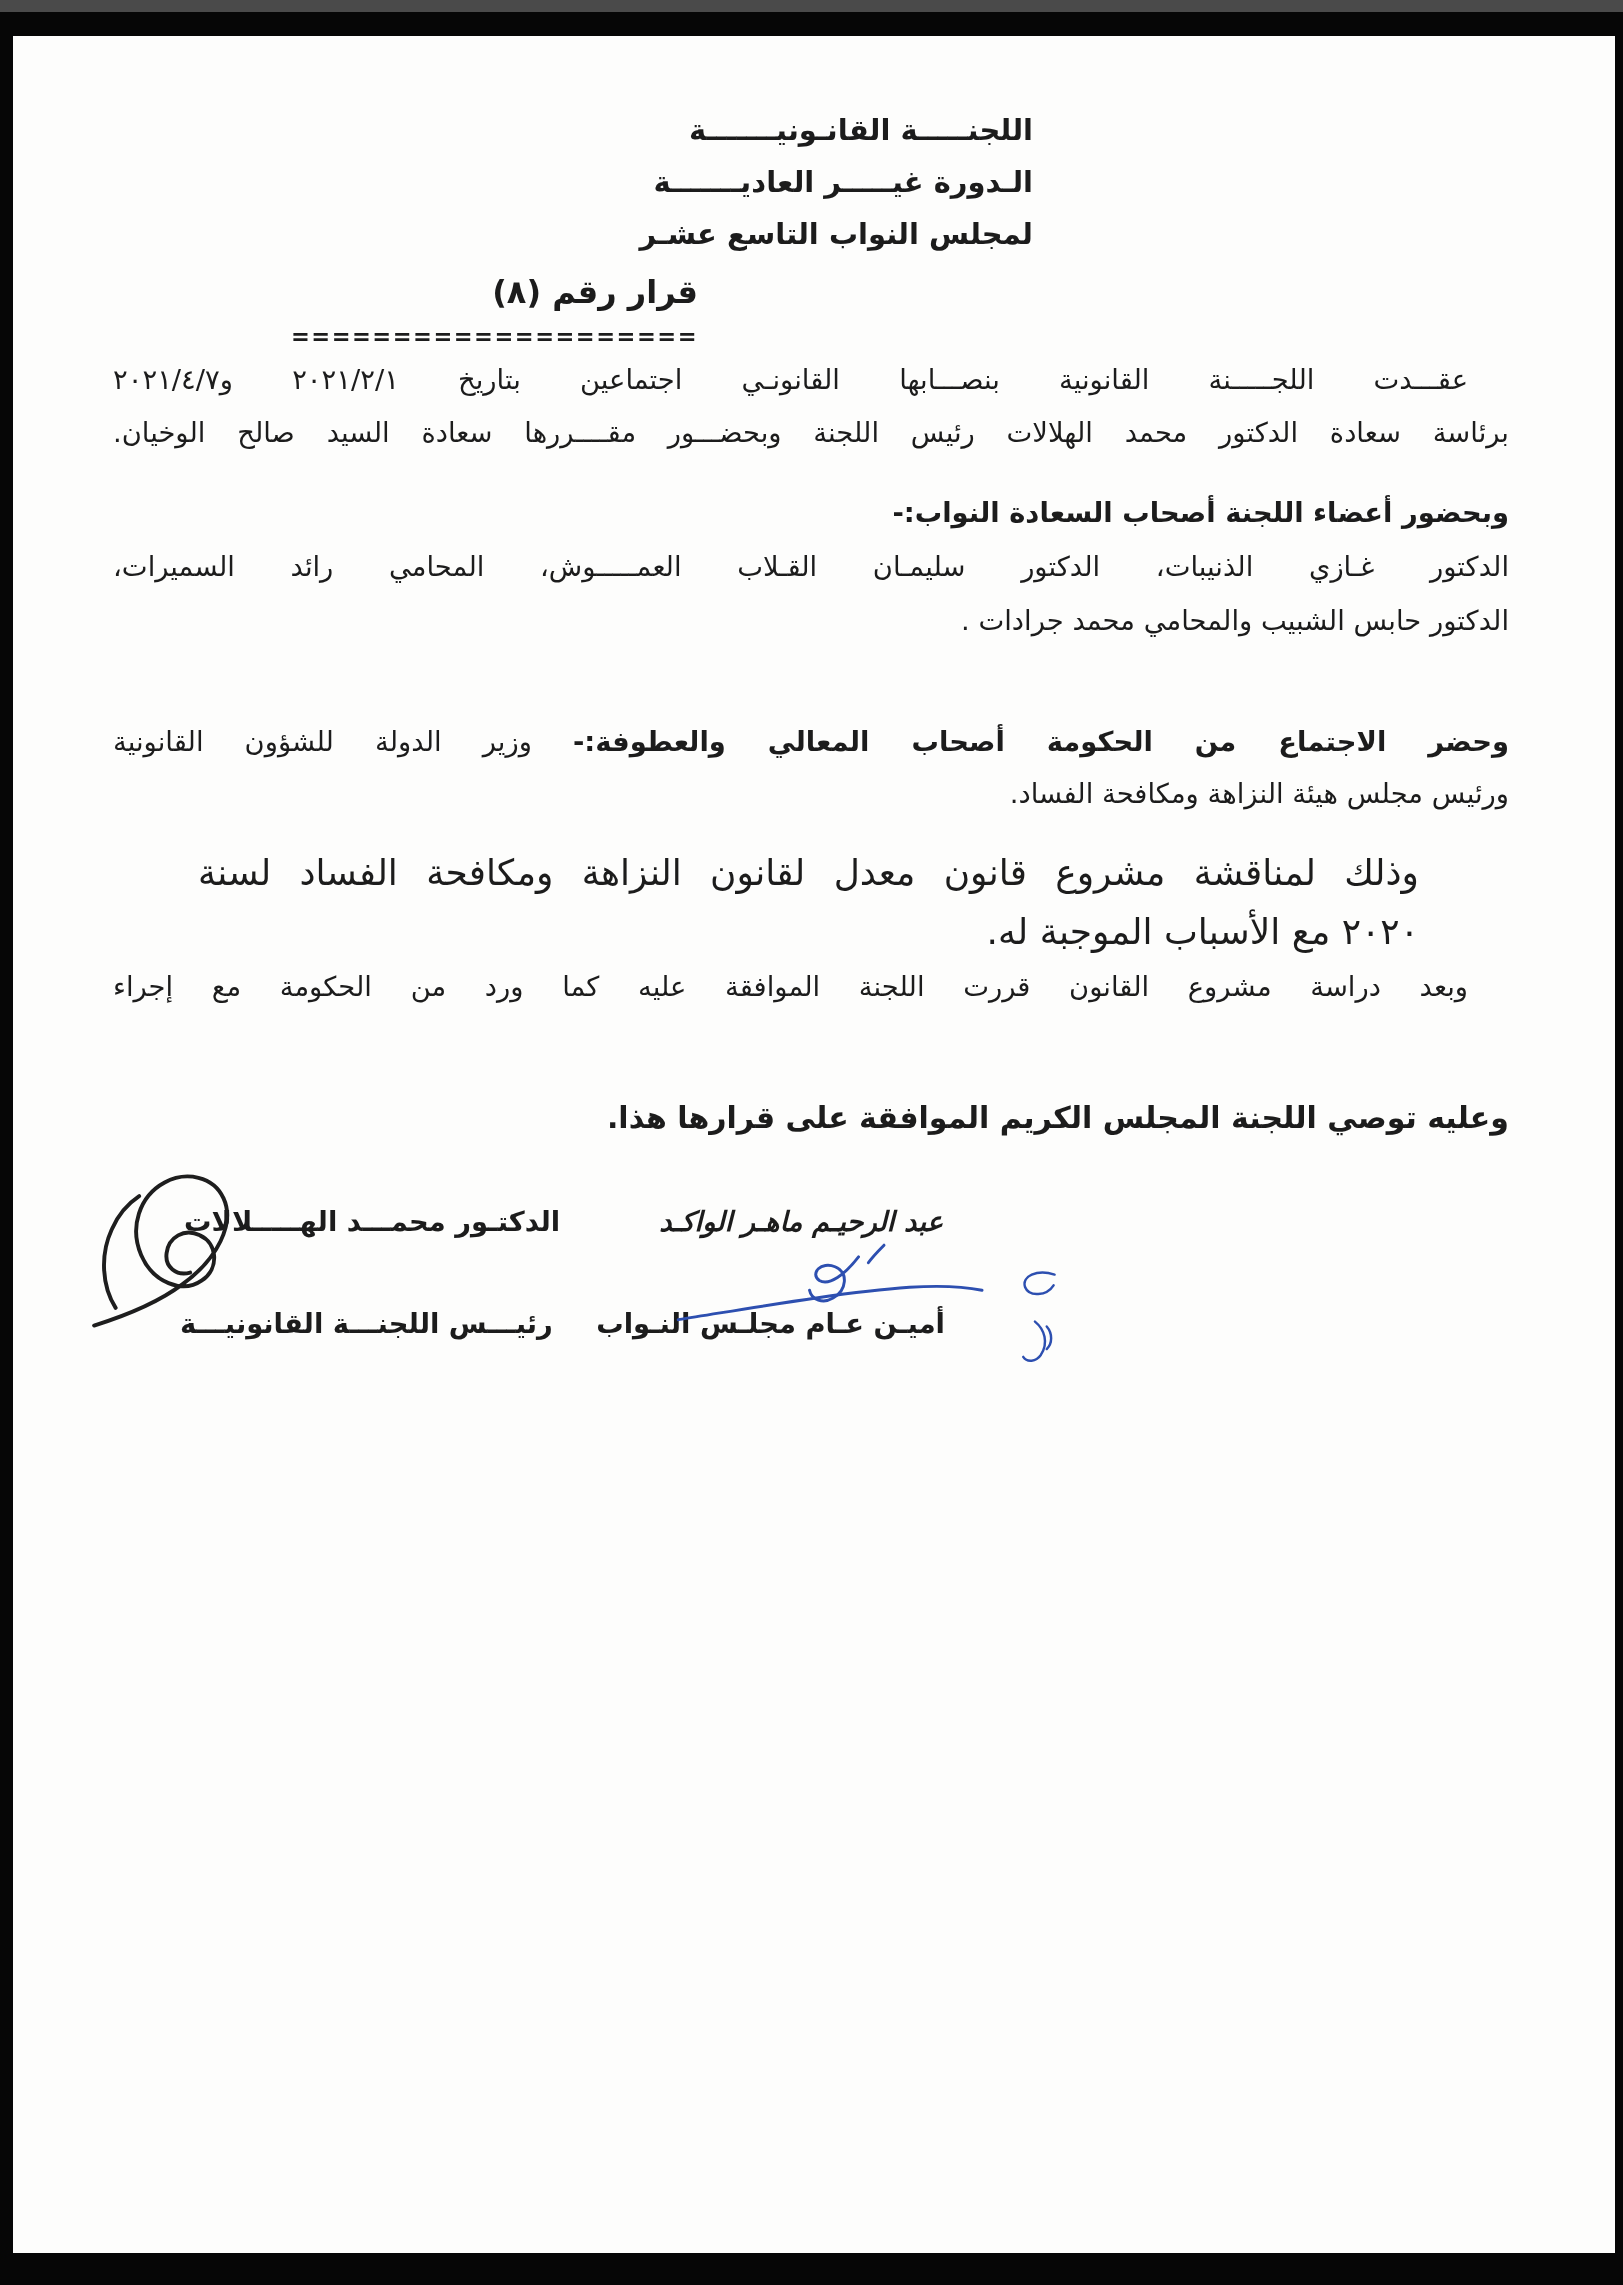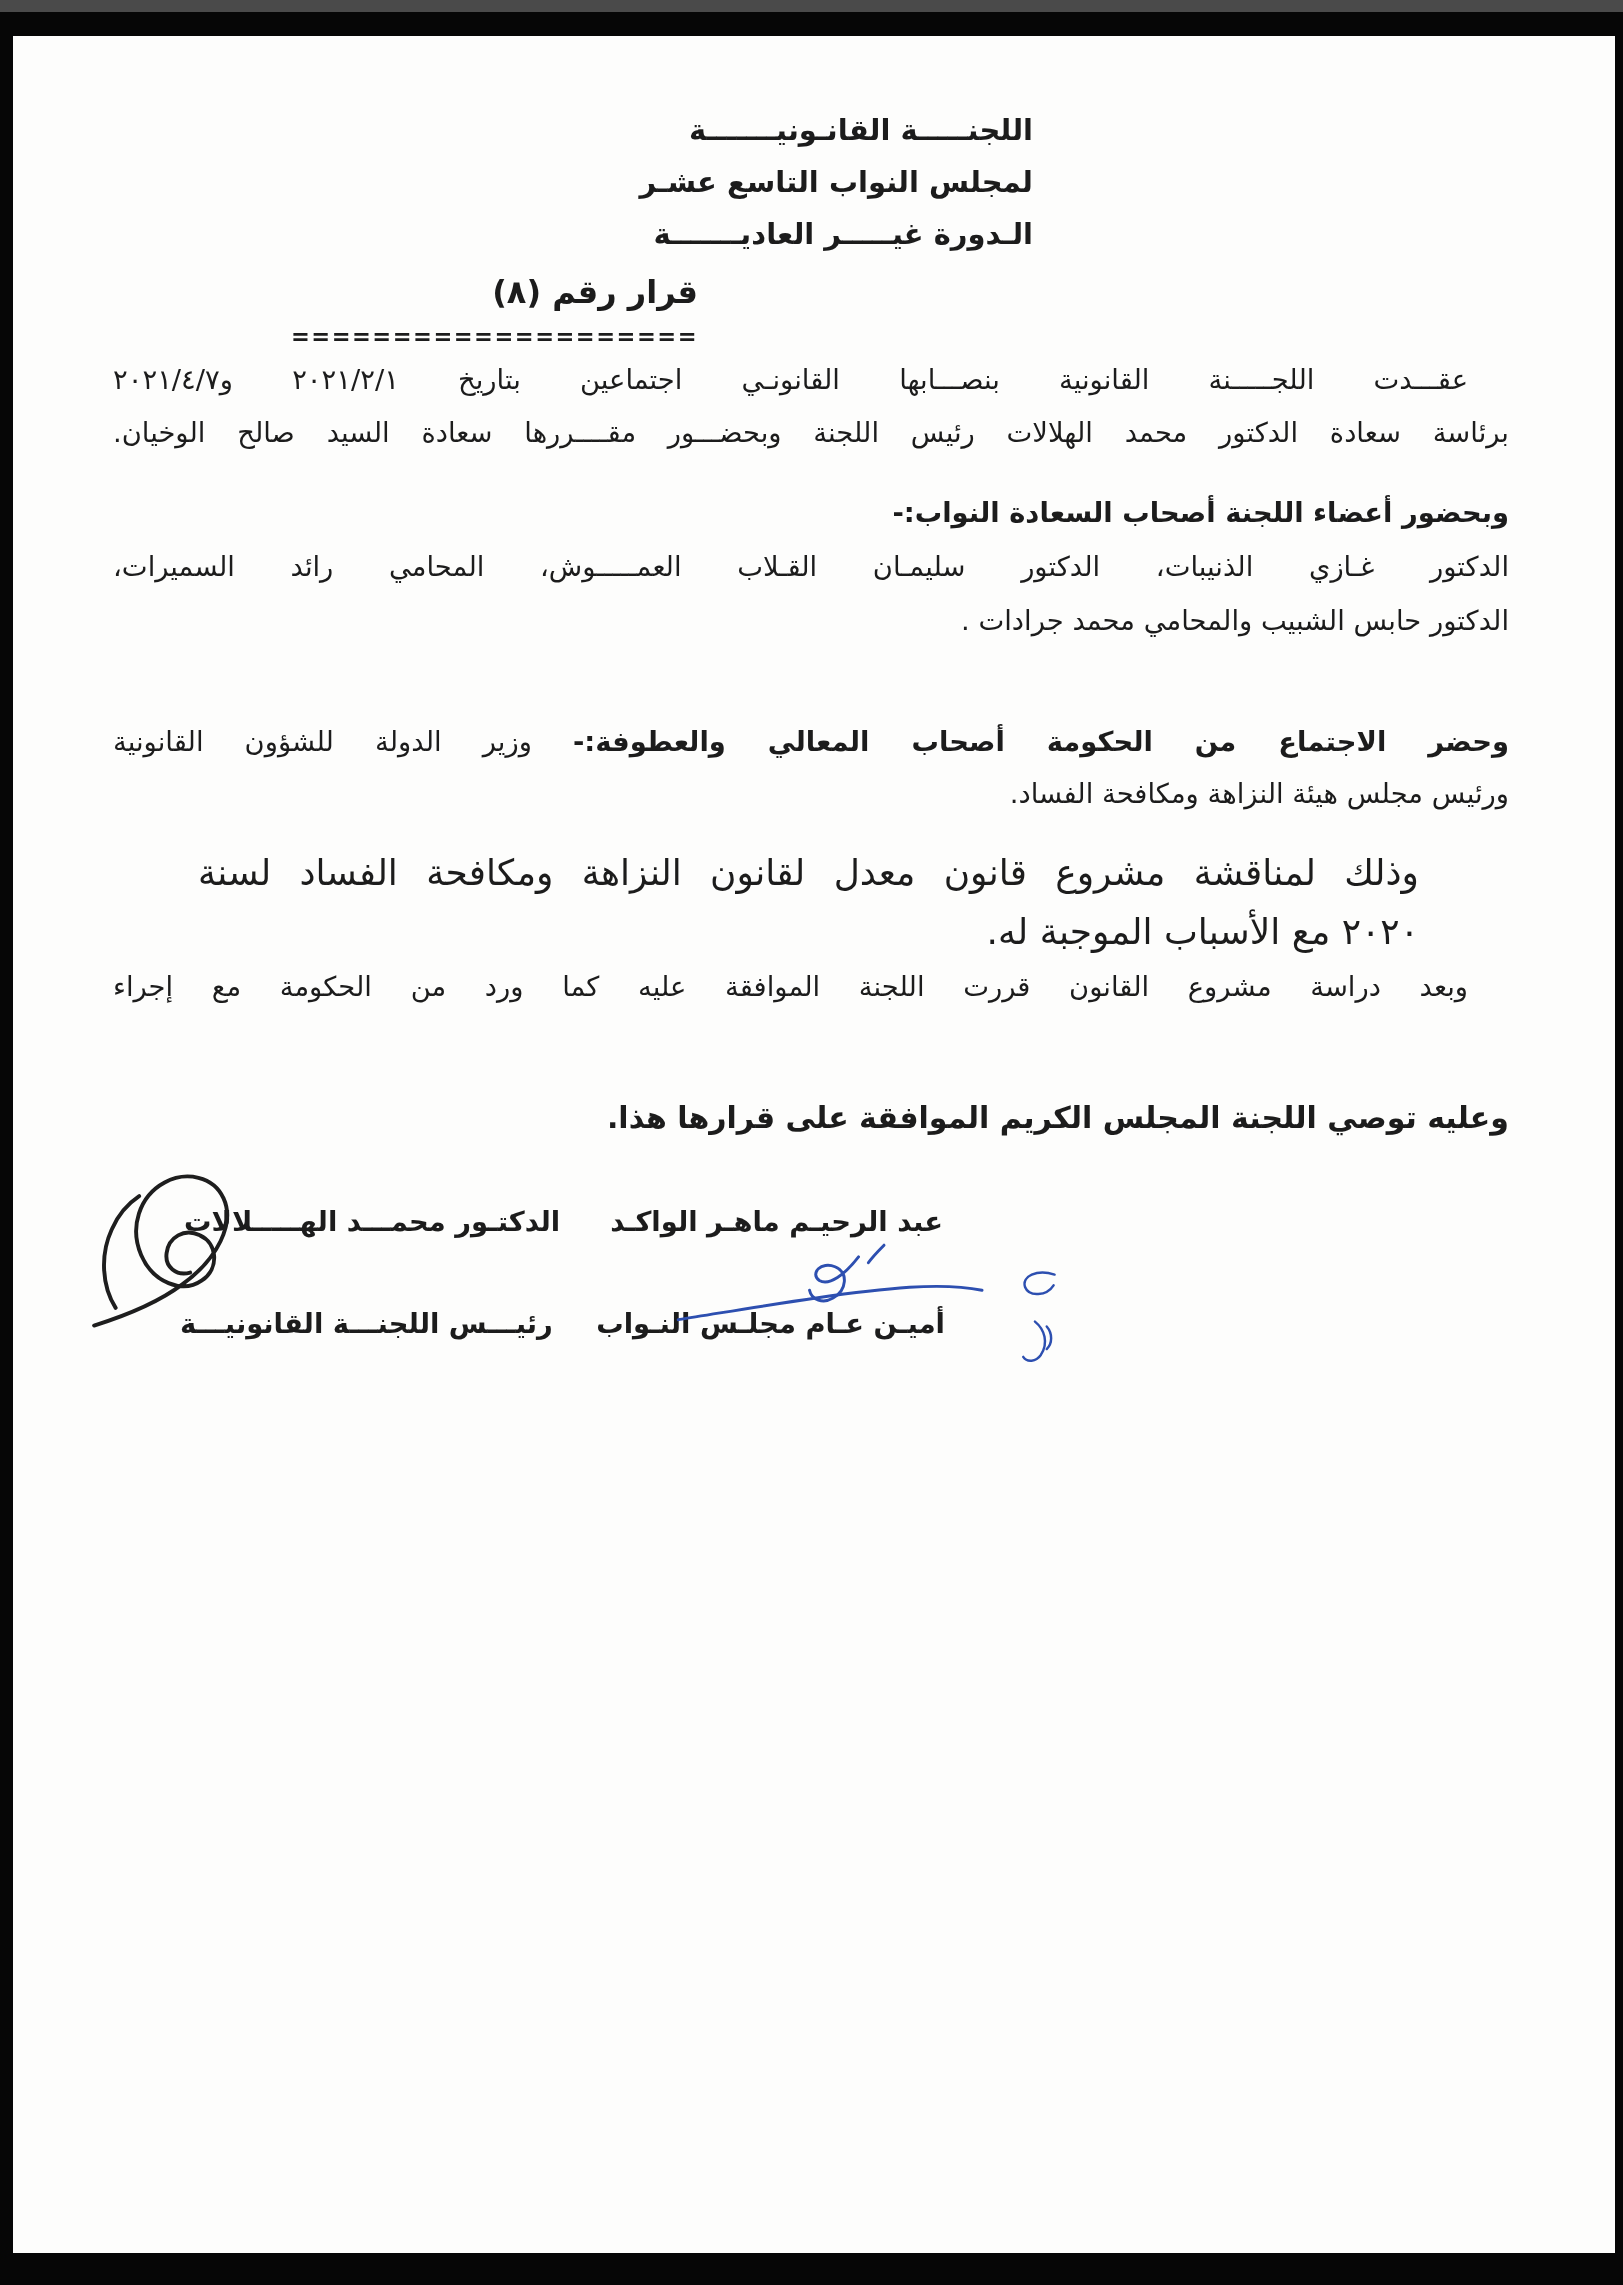--- a/index.html
+++ b/index.html
@@ -18,36 +18,36 @@
   .sep { font-size: 22.5px; font-weight: bold; letter-spacing: 1.5px; line-height: 25.5px; margin-top: 9.8px; white-space: nowrap; }
   .opening { top: 341px; right: 114px; width: 1396px; font-size: 27.4px; line-height: 53px; }
   .members { top: 474px; right: 114px; width: 1396px; font-size: 27.4px; line-height: 54px; }
   .members .heading { font-weight: bold; }
   .gov { top: 704px; right: 114px; width: 1396px; font-size: 27.4px; line-height: 52px; }
   .gov .heading { font-weight: bold; }
   .purpose { top: 831px; right: 204px; width: 1221px; font-size: 36px; line-height: 59px; }
   .resolution { top: 949px; right: 114px; width: 1396px; font-size: 27.4px; line-height: 52px; }
   .recommend { top: 1088px; right: 114px; width: 1396px; font-size: 30px; font-weight: bold; }
   .signame, .sigtitle { font-size: 27.4px; font-weight: bold; white-space: nowrap; }
-  .sec-name { top: 1194px; right: 680px; }
+  .sec-name { top: 1194px; right: 680px; font-style: italic; }
   .ch-name { top: 1194px; left: 184px; }
   .sec-title { top: 1296px; right: 678px; }
   .ch-title { top: 1296px; left: 180px; }
   .sigsvg { position: absolute; left: 0; top: 0; pointer-events: none; }
 </style>
 </head>
 <body>
 
 <div class="canvas">
   <div class="paper"></div>
 
   <div class="abs hdr">
     <div>اللجنـــــة القانـونيـــــــة</div>
+    <div>الـدورة غيـــــر العاديـــــــة</div>
     <div>لمجلس النواب التاسع عشـر</div>
-    <div>الـدورة غيـــــر العاديـــــــة</div>
   </div>
 
   <div class="abs titleblk">
     <div class="title">قرار رقم (٨)</div>
     <div class="sep">====================</div>
   </div>
 
   <div class="abs opening">
     <div class="fill ind">عقـــدت اللجـــــنة  القانونية بنصـــابها القانونـي اجتماعين بتاريخ ٢٠٢١/٢/١ و٢٠٢١/٤/٧</div>
     <div class="fill">برئاسة سعادة الدكتور محمد الهلالات رئيس اللجنة وبحضـــور مقــــررها سعادة السيد صالح الوخيان.</div>

